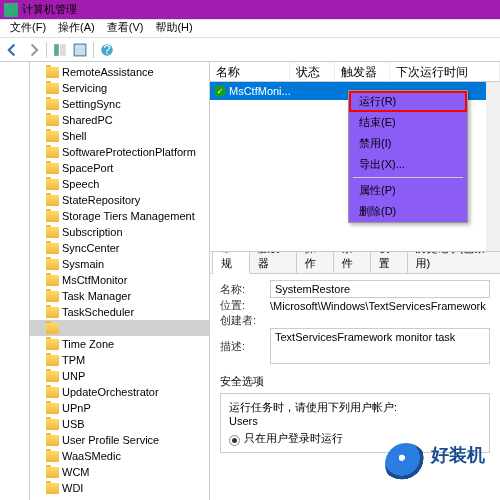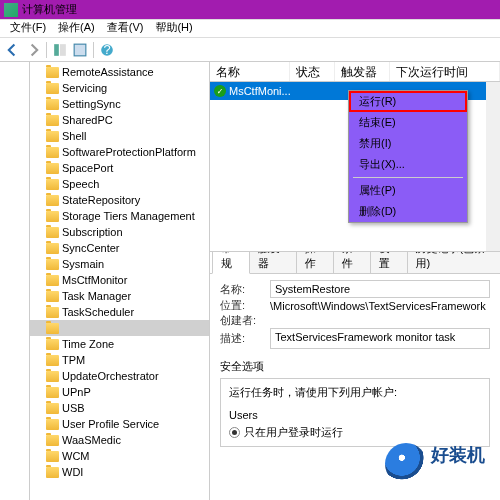--- a/index.html
+++ b/index.html
@@ -30,24 +30,24 @@
 .ctx-item.highlight{outline:2px solid red;outline-offset:-2px}
 .ctx-sep{height:1px;background:#ccc;margin:2px 4px}
 .bottom-right{flex:1;overflow:hidden}
 .tabs{height:22px;display:flex;border-bottom:1px solid #ccc;align-items:flex-end;padding-left:2px}
 .tab{padding:2px 8px;border:1px solid #ccc;border-bottom:none;margin-right:-1px;background:#f5f5f5;cursor:default}
 .tab.active{background:#fff;border-bottom:1px solid #fff;margin-bottom:-1px}
 .props{padding:6px 10px}
 .prop-row{display:flex;align-items:center;}
 .prop-label{width:50px;color:#333}
 .prop-value{flex:1;border:1px solid #ccc;padding:2px 4px;height:18px;background:#fff;overflow:hidden;white-space:nowrap}
-.prop-textarea{flex:1;border:1px solid #ccc;padding:2px 4px;height:21px;background:#fff}
+.prop-textarea{flex:1;border:1px solid #ccc;padding:2px 4px;height:36px;background:#fff}
 .security-section{margin-top:10px}
 .fieldset{border:1px solid #ccc;padding:6px 8px;margin-top:4px}
-.radio-row{display:flex;align-items:center;margin-top:4px}
+.radio-row{display:flex;align-items:flex-end;margin-top:4px}
 .radio-dot{width:11px;height:11px;border:1px solid #888;border-radius:50%;margin-right:4px;display:flex;align-items:center;justify-content:center}
 .radio-dot.checked::after{content:"";width:5px;height:5px;background:#333;border-radius:50%}
 .watermark{position:absolute;bottom:15px;right:15px;display:flex;align-items:flex-start;z-index:20}
 .wm-eye{width:42px;height:42px;border-radius:50%;background:radial-gradient(circle at 40% 35%,#fff 0%,#fff 8%,#2b7de0 9%,#2b7de0 48%,#1a4d8f 49%,#1a4d8f 58%,#fff 59%);margin-right:4px}
 .wm-text{font-size:18px;font-weight:bold;color:#1a4d8f}
 .scrollbar-v{position:absolute;right:0;top:20px;bottom:0;width:14px;background:#f0f0f0}
 </style>
 </head>
 <body>
 
@@ -168,20 +168,24 @@
       <div class="tree-item">
         <div class="folder-icon"></div>
         <span>Time Zone</span>
       </div>
       <div class="tree-item">
         <div class="folder-icon"></div>
         <span>TPM</span>
       </div>
       <div class="tree-item">
         <div class="folder-icon"></div>
+        <span>UNP</span>
+      </div>
+      <div class="tree-item">
+        <div class="folder-icon"></div>
         <span>UpdateOrchestrator</span>
       </div>
       <div class="tree-item">
         <div class="folder-icon"></div>
         <span>UPnP</span>
       </div>
       <div class="tree-item">
         <div class="folder-icon"></div>
         <span>USB</span>
       </div>
@@ -247,21 +251,21 @@
           <span class="prop-label">创建者:</span>
         </div>
         <div class="prop-row">
           <span class="prop-label">描述:</span>
           <div class="prop-textarea">TextServicesFramework monitor task</div>
         </div>
         <div class="security-section">
           <div>安全选项</div>
           <div class="fieldset">
             <div>运行任务时，请使用下列用户帐户:</div>
-            <div style="margin-top:9px">Users</div>
+            <div style="margin-top:0">Users</div>
             <div class="radio-row">
               <div class="radio-dot checked"></div>
               <span>只在用户登录时运行</span>
             </div>
           </div>
         </div>
       </div>
     </div>
   </div>
 </div>

